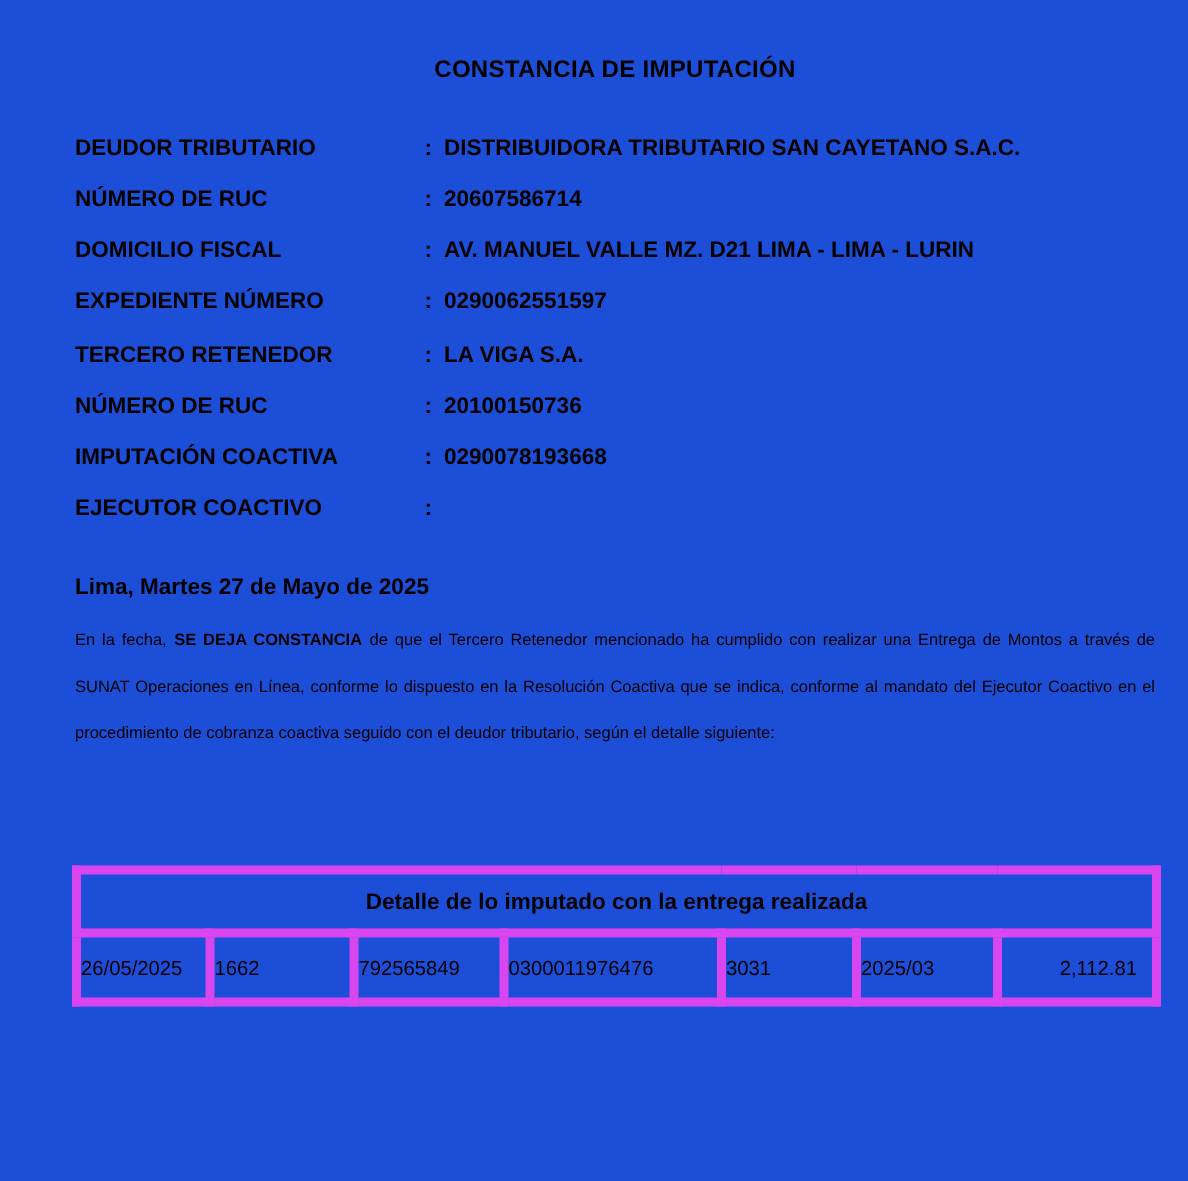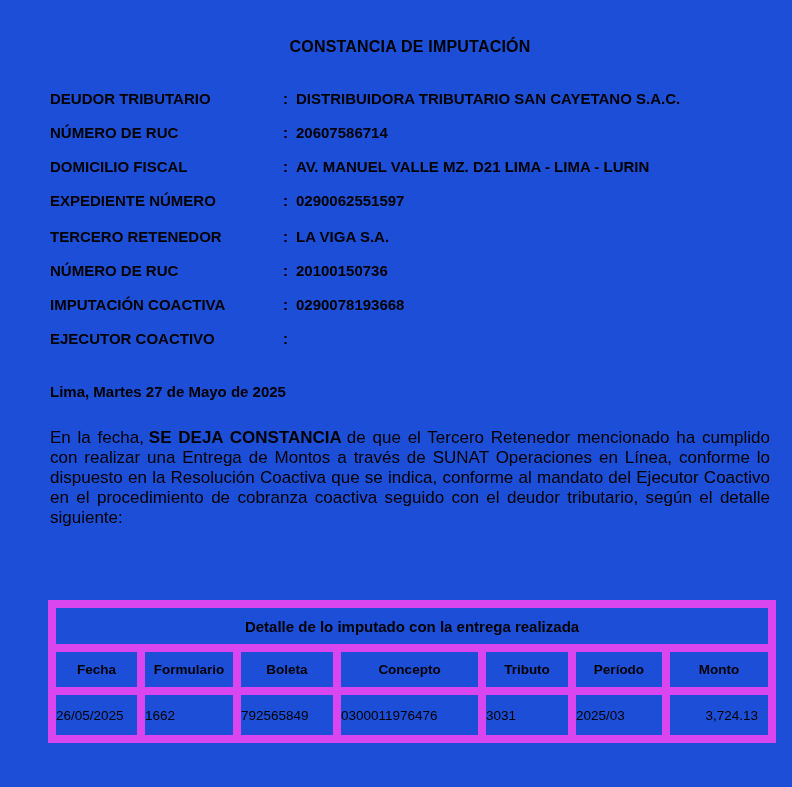--- a/index.html
+++ b/index.html
@@ -47,40 +47,40 @@
   }
   .block-retainer { margin-top: 19px; }
   .block-executor { margin-top: 14px; }
   .date-line {
     margin-top: 36px;
     font-size: 15px;
     line-height: 17px;
     font-weight: bold;
   }
   .body-paragraph {
-    margin-top: 28px;
-    font-size: 17px;
-    line-height: 20px;
+    margin-top: 12px;
+    font-size: 11px;
+    line-height: 31px;
     text-align: justify;
   }
   .bold-inline {
     font-weight: bold;
     margin: 0 5px;
   }
   .detail-table-wrap {
     margin-top: 72px;
     margin-left: -2px;
   }
   table.detail-table {
     width: 720px;
     border-collapse: collapse;
     table-layout: fixed;
   }
   table.detail-table th, table.detail-table td {
-    border: 8px solid #d946ef;
+    border: 6px solid #d946ef;
     padding: 0;
     overflow: hidden;
   }
   .tbl-title {
     font-size: 15px;
     font-weight: bold;
     text-align: center;
     height: 36px;
     vertical-align: middle;
   }
@@ -169,37 +169,28 @@
         <col style="width:100px">
         <col style="width:145px">
         <col style="width:90px">
         <col style="width:94px">
         <col style="width:106px">
       </colgroup>
       <thead>
         <tr>
           <th class="tbl-title" colspan="7">Detalle de lo imputado con la entrega realizada</th>
         </tr>
-        <tr>
-          <th class="tbl-head">Fecha</th>
-          <th class="tbl-head">Formulario</th>
-          <th class="tbl-head">Boleta</th>
-          <th class="tbl-head">Concepto</th>
-          <th class="tbl-head">Tributo</th>
-          <th class="tbl-head">Período</th>
-          <th class="tbl-head">Monto</th>
-        </tr>
       </thead>
       <tbody>
         <tr>
           <td class="tbl-cell">26/05/2025</td>
           <td class="tbl-cell">1662</td>
           <td class="tbl-cell">792565849</td>
           <td class="tbl-cell">0300011976476</td>
           <td class="tbl-cell">3031</td>
           <td class="tbl-cell">2025/03</td>
-          <td class="tbl-cell amount">3,724.13</td>
+          <td class="tbl-cell amount">2,112.81</td>
         </tr>
       </tbody>
     </table>
   </div>
 
 </div>
 
 </body></html>

